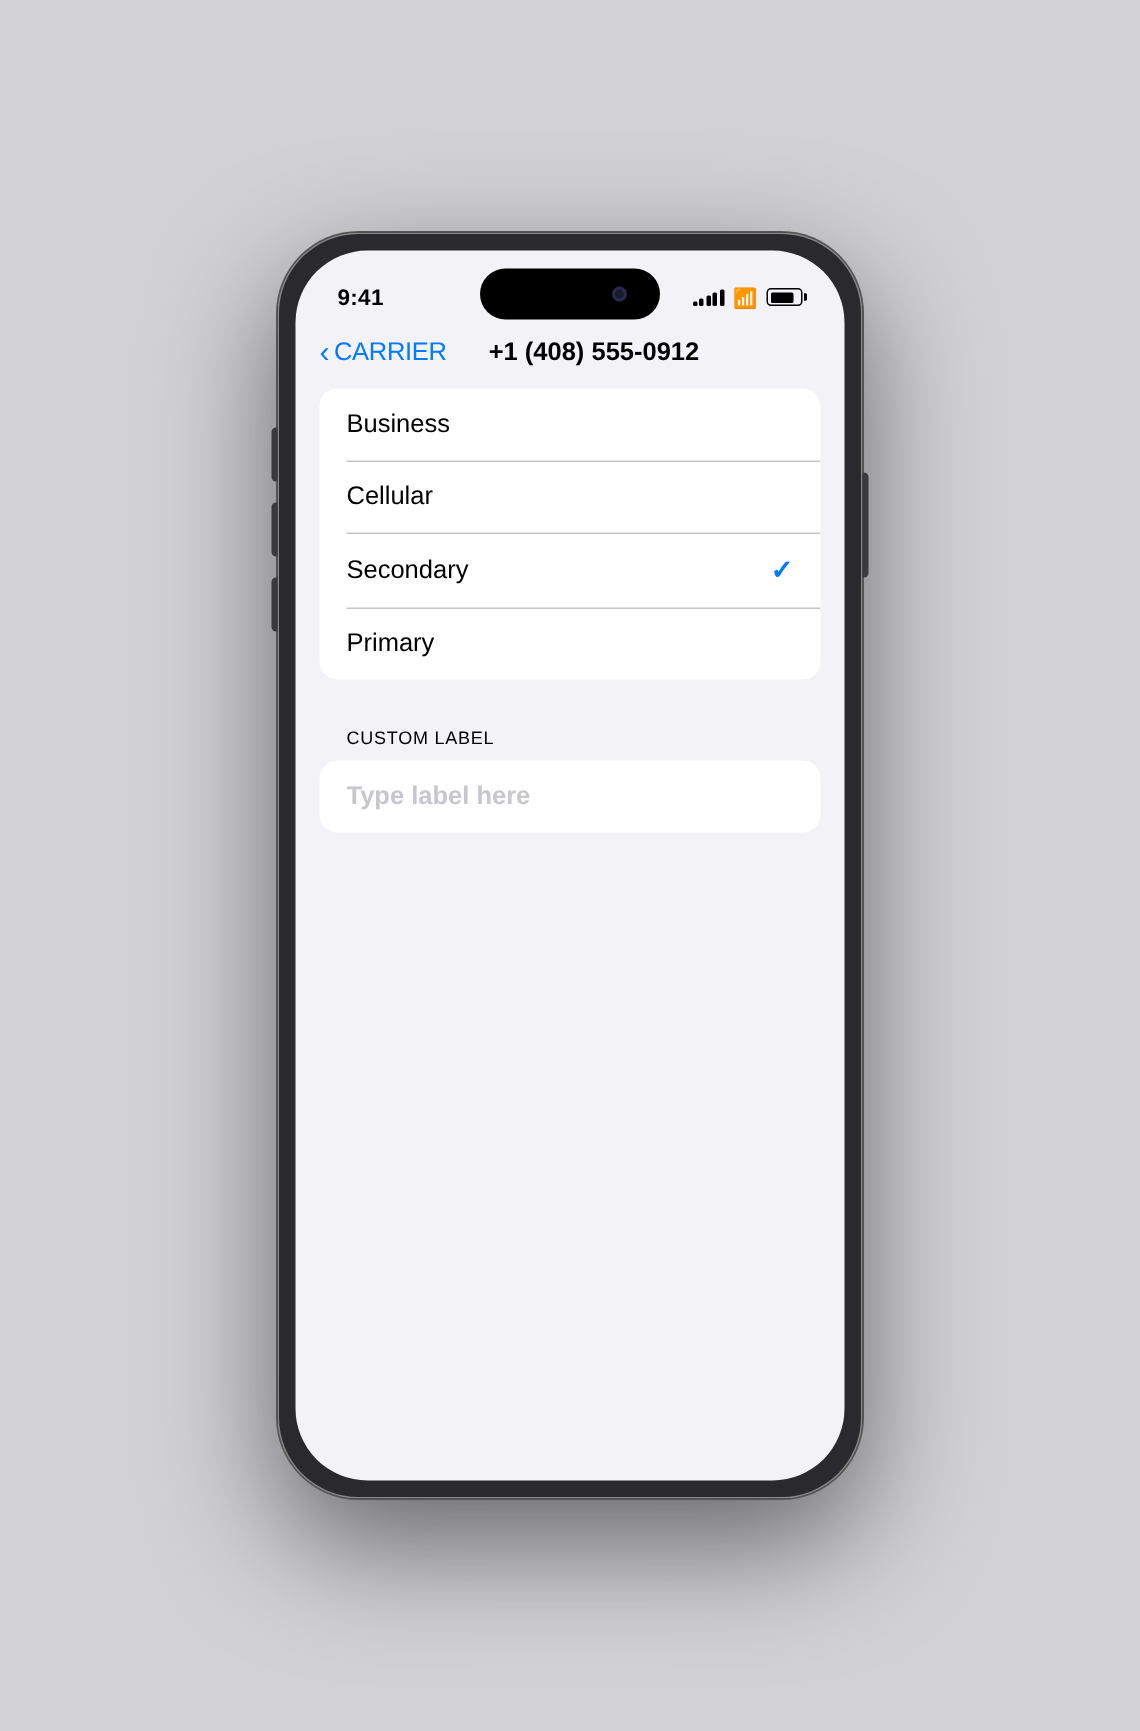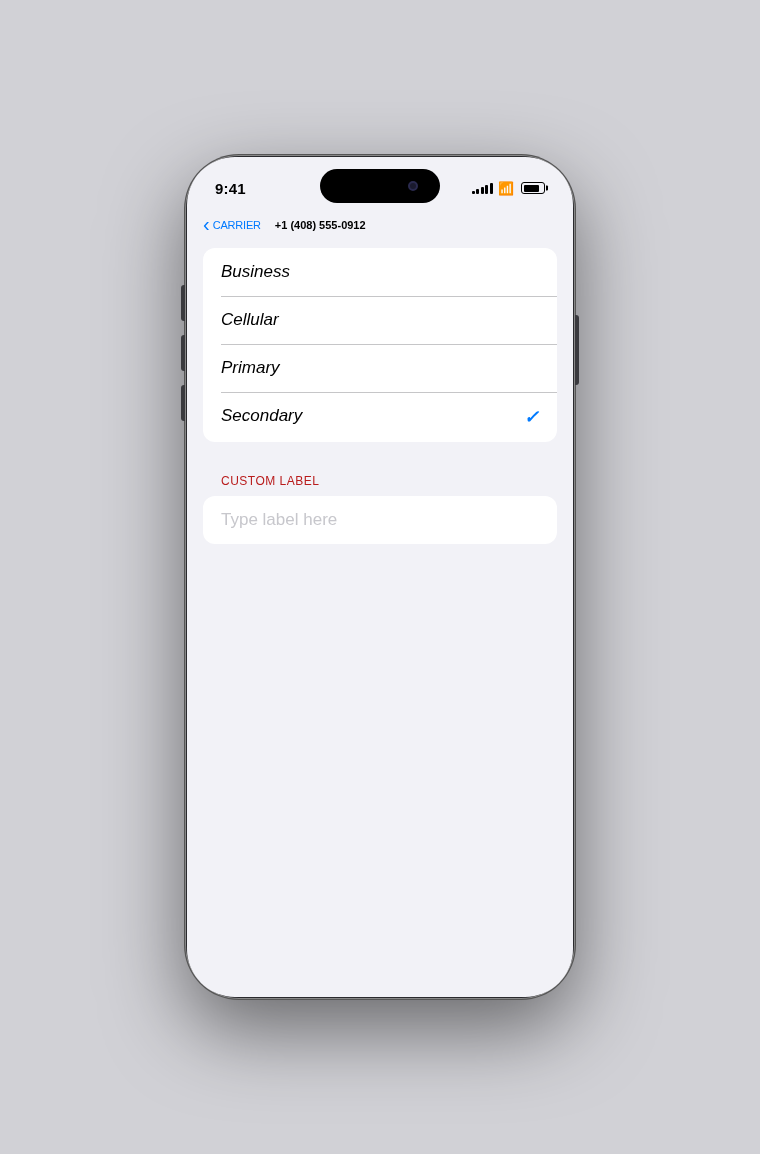--- a/index.html
+++ b/index.html
@@ -11,21 +11,21 @@
       align-items: center;
       min-height: 100vh;
       font-family: -apple-system, 'SF Pro Display', 'Helvetica Neue', Arial, sans-serif;
     }
 
     .phone-outer {
       width: 390px;
       height: 844px;
       background: #2a2a2e;
       border-radius: 54px;
-      padding: 2px;
+      padding: 12px;
       box-shadow:
         0 0 0 1px #555,
         0 30px 80px rgba(0,0,0,0.5),
         inset 0 0 0 1px #888;
       position: relative;
     }
 
     
     .phone-outer::before {
       content: '';
@@ -177,56 +177,55 @@
     }
 
     .back-chevron {
       font-size: 20px;
       font-weight: 300;
       line-height: 1;
       margin-top: -1px;
     }
 
     .back-label {
-      font-size: 11px;
+      font-size: 17px;
       font-weight: 400;
       color: #007aff;
       letter-spacing: -0.2px;
     }
 
     .nav-title {
-      font-size: 11px;
+      font-size: 17px;
       font-weight: 600;
       color: #000;
-      margin-left: 8px;
+      margin-left: 22px;
     }
 
     
     .content {
       padding: 0 16px;
     }
 
     
     .list-group {
       background: #fff;
       border-radius: 12px;
       overflow: hidden;
       margin-bottom: 32px;
     }
 
     .list-item {
       display: flex;
-      align-items: flex-start;
+      align-items: center;
       justify-content: space-between;
       padding: 14px 18px;
       font-size: 17px;
       color: #000;
       cursor: pointer;
       position: relative;
-      font-style: italic;
     }
 
     .list-item:not(:last-child)::after {
       content: '';
       position: absolute;
       bottom: 0;
       left: 18px;
       right: 0;
       height: 0.5px;
       background: #c6c6c8;
@@ -241,37 +240,37 @@
     .checkmark {
       color: #007aff;
       font-size: 18px;
       font-weight: 600;
     }
 
     
     .section-label {
       font-size: 12px;
       font-weight: 400;
-      color: #b91c1c;
+      color: #000000;
       letter-spacing: 0.5px;
       text-transform: uppercase;
       padding: 0 18px 8px;
       margin-bottom: 0;
     }
 
     .custom-input-container {
       background: #fff;
       border-radius: 12px;
       padding: 14px 18px;
     }
 
     .custom-input {
       font-size: 17px;
       color: #c7c7cc;
-      font-weight: 400;
+      font-weight: 700;
       width: 100%;
       border: none;
       outline: none;
       background: transparent;
     }
 
     .custom-input::placeholder {
       color: #c7c7cc;
     }
   </style>
@@ -319,26 +318,26 @@
         <div class="list-item">
           <span class="list-item-text">Business</span>
         </div>
 
 
         <div class="list-item">
           <span class="list-item-text">Cellular</span>
         </div>
 
         <div class="list-item">
-          <span class="list-item-text">Primary</span>
-        </div>
-
-        <div class="list-item">
           <span class="list-item-text">Secondary</span>
           <span class="checkmark">✓</span>
+        </div>
+
+        <div class="list-item">
+          <span class="list-item-text">Primary</span>
         </div>
 
 
       </div>
 
       <div>
         <div class="section-label">CUSTOM LABEL</div>
         <div class="custom-input-container">
           <input class="custom-input" type="text" placeholder="Type label here" style="">
         </div>

